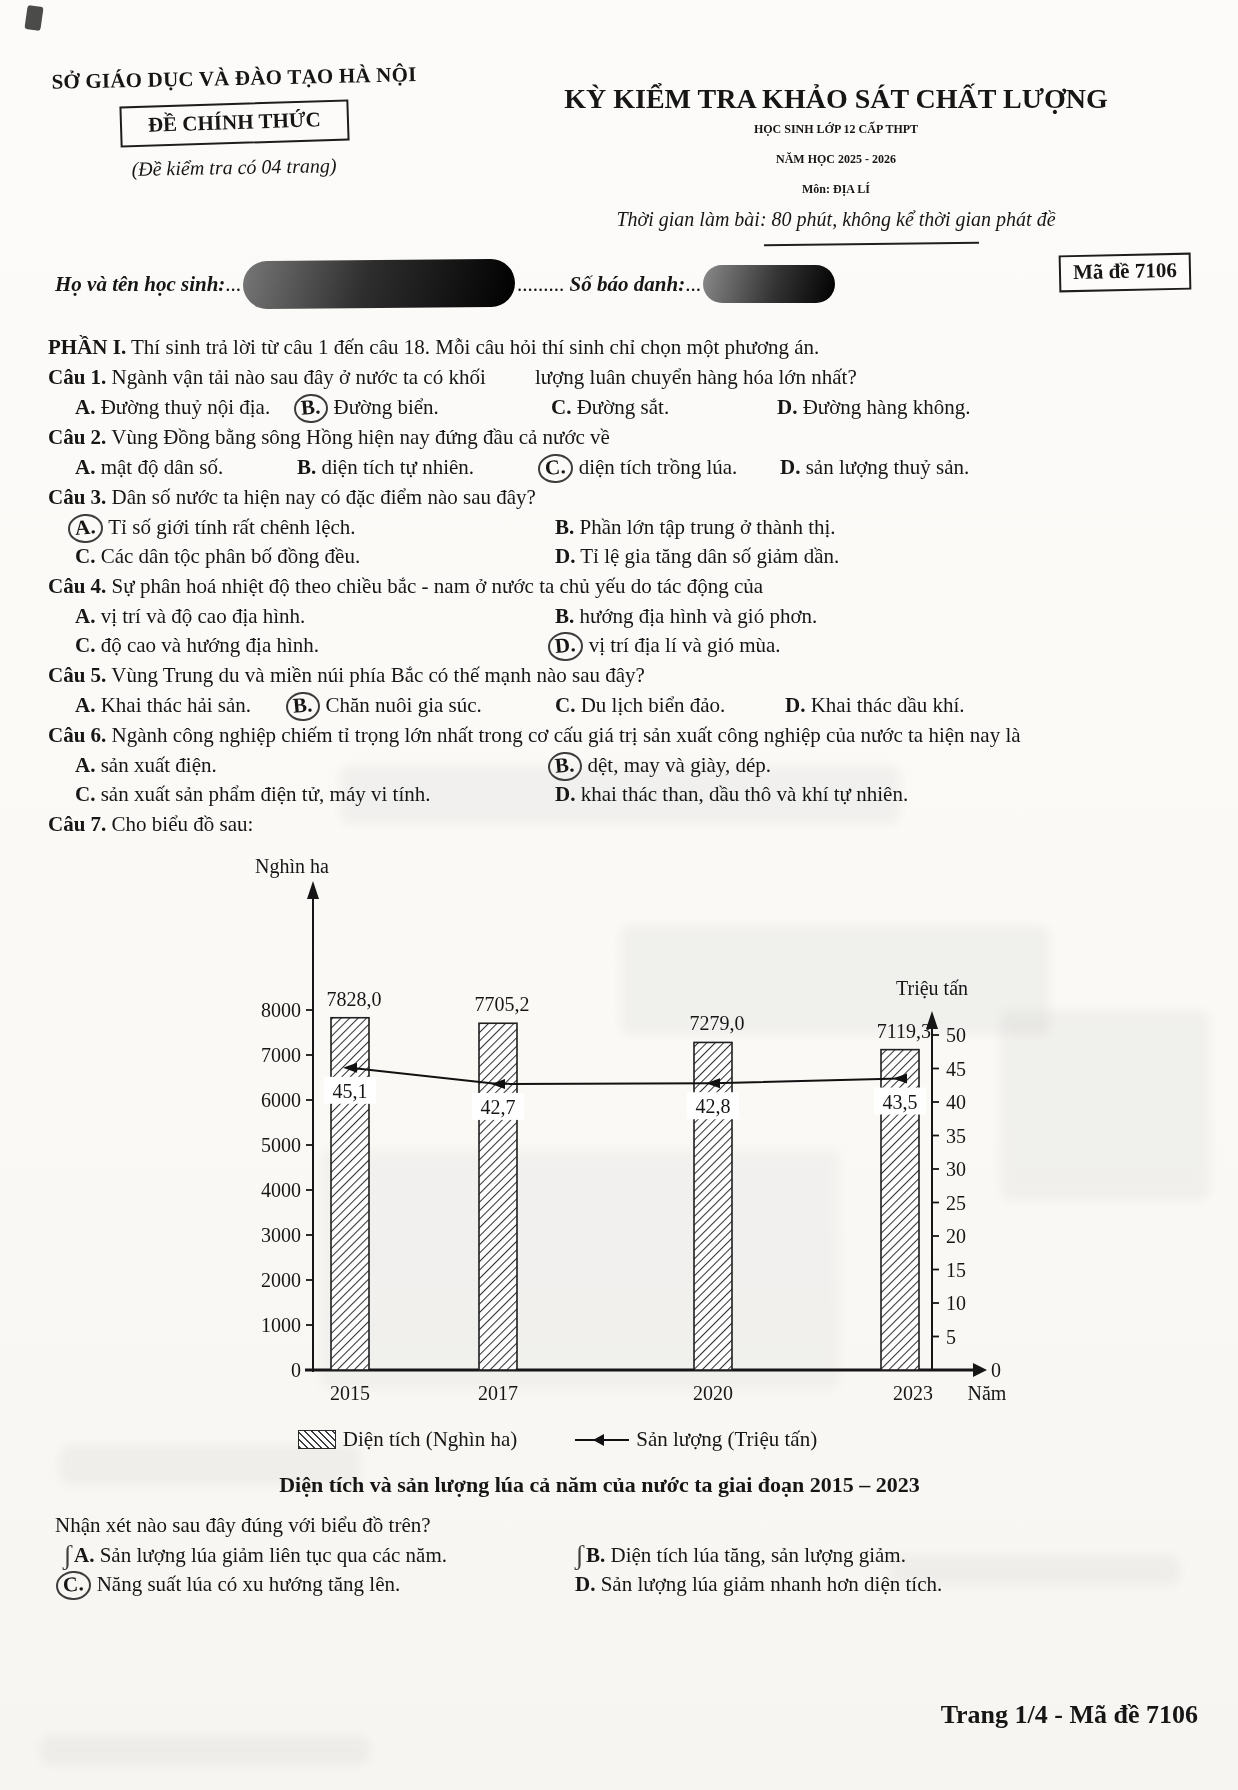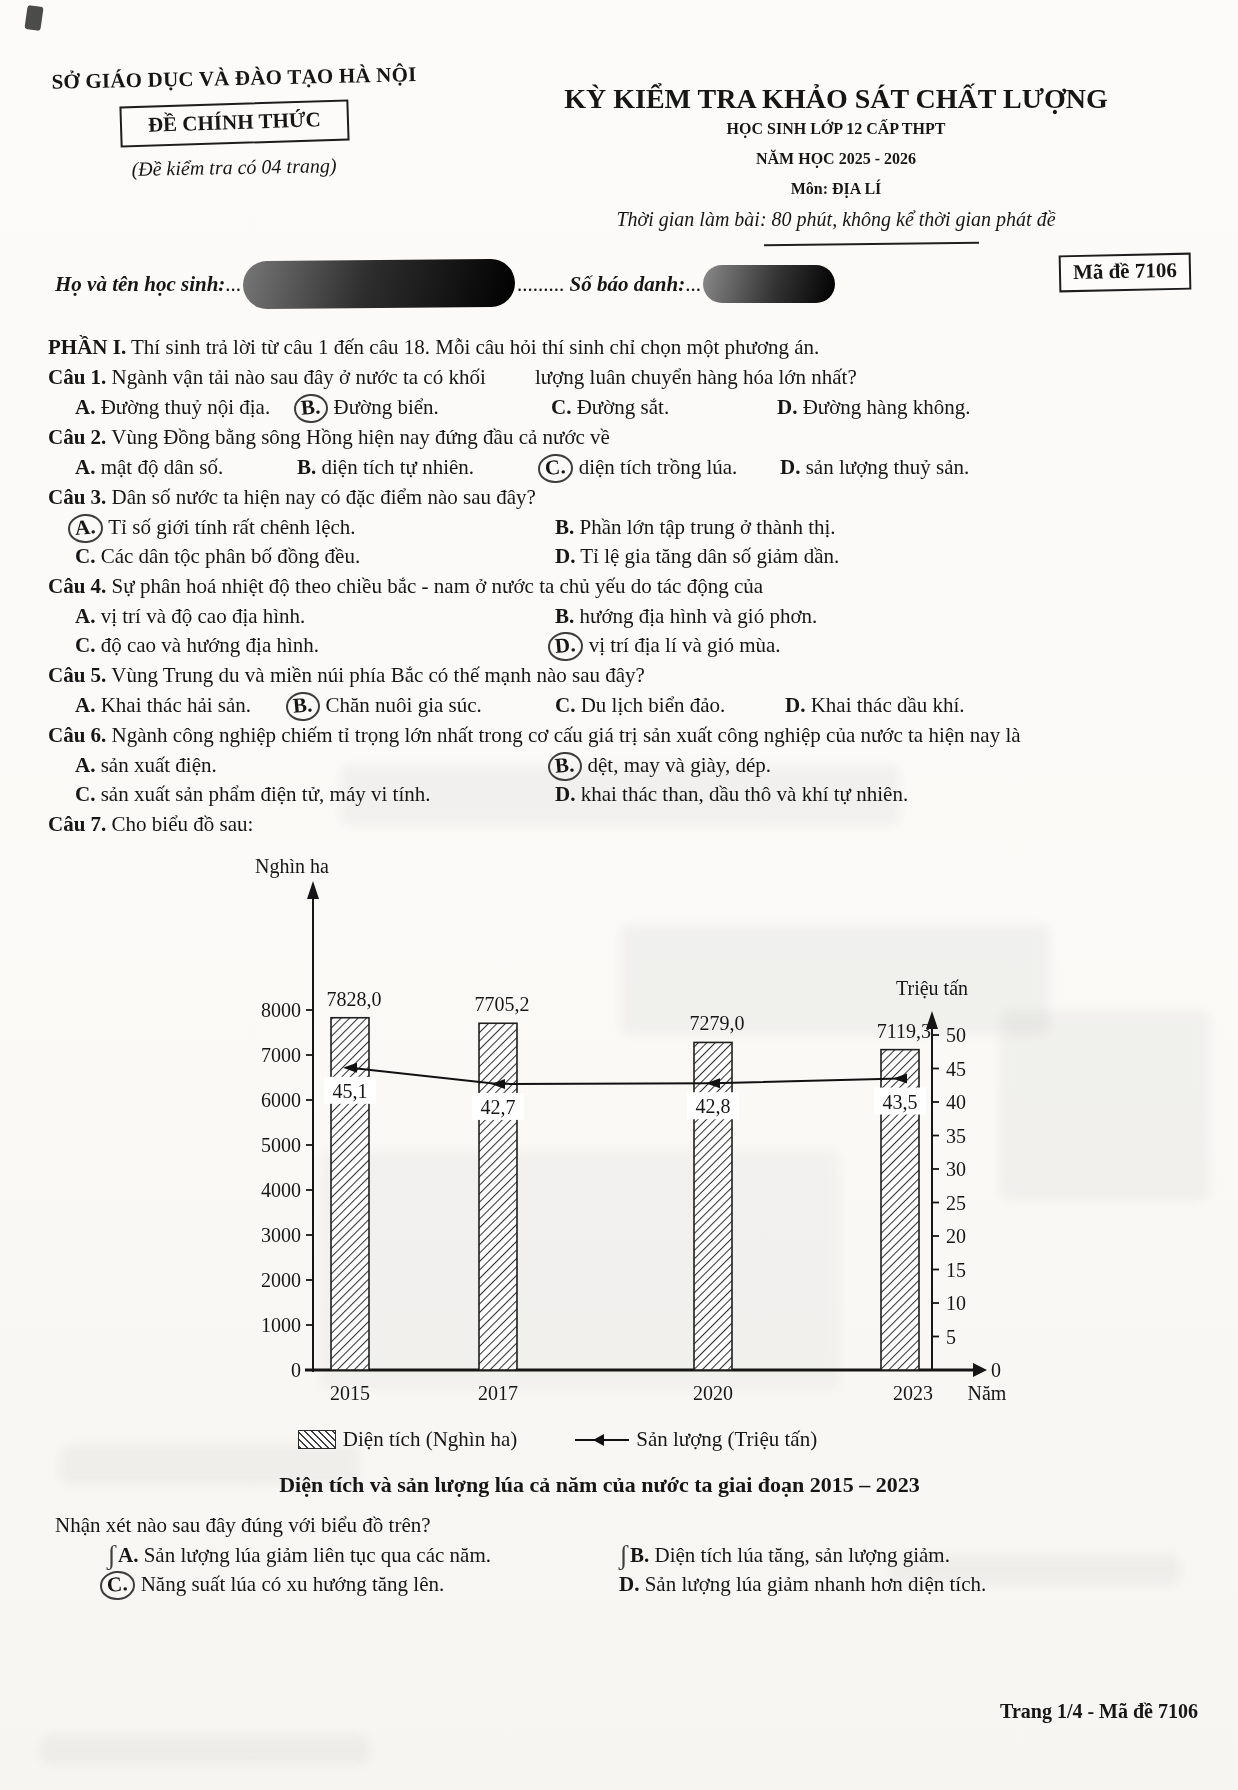--- a/index.html
+++ b/index.html
@@ -13,21 +13,21 @@
 
   
   .hdr-left { position:absolute; left:28px; top:66px; width:412px; text-align:center; }
   .org-name { font-weight:bold; font-size:21px; transform:rotate(-1.2deg); letter-spacing:.2px; }
   .official-box { display:inline-block; margin-top:12px; border:2px solid #1d1d1d; padding:5px 26px 7px 26px;
                   font-weight:bold; font-size:21px; transform:rotate(-1.8deg); }
   .pages-note { margin-top:12px; font-style:italic; font-size:20px; transform:rotate(-1deg); }
 
   .hdr-right { position:absolute; left:446px; top:84px; width:780px; text-align:center; }
   .hdr-right .b1 { font-weight:bold; font-size:28px; line-height:30px; }
-  .hdr-right .b2 { font-weight:bold; font-size:16px; line-height:30px; }
+  .hdr-right .b2 { font-weight:bold; font-size:12px; line-height:30px; }
   .hdr-right .it { font-style:italic; font-size:20px; line-height:31px; }
   .time-rule { width:215px; height:2px; background:#1f1f1f; margin:8px auto 0 auto; transform:translateX(35px) rotate(-0.6deg); }
 
   
   .student-row { position:absolute; left:55px; top:262px; width:1150px; font-size:21px; height:56px; }
   .student-row b { font-weight:bold;font-style:italic; }
   .blob1 { display:inline-block; vertical-align:middle; width:272px; height:48px; border-radius:24px;
            background:linear-gradient(105deg,#777 0%,#2e2e2e 45%,#000 100%); margin:0 2px; transform:translateY(-2px) rotate(-0.5deg); }
   .blob2 { display:inline-block; vertical-align:middle; width:132px; height:38px; border-radius:19px;
            background:linear-gradient(105deg,#8a8a8a 0%,#333 55%,#000 100%); margin:0 2px; transform:translateY(-2px); }
@@ -37,21 +37,21 @@
   
   .content { position:absolute; left:48px; top:332px; width:1158px; font-size:21px; line-height:29px; }
   .qline { margin:1px 0; }
   .qlabel { font-weight:bold; }
   .key { font-weight:bold; }
   .opts { display:grid; padding-left:27px; margin:1px 0; }
   .opts-4a { grid-template-columns:226px 250px 226px 1fr; }
   .opts-4b { grid-template-columns:222px 248px 235px 1fr; }
   .opts-4c { grid-template-columns:218px 262px 230px 1fr; }
   .opts-2  { grid-template-columns:480px 1fr; }
-  .opts-2f { grid-template-columns:512px 1fr; padding-left:8px;margin-left:44px; }
+  .opts-2f { grid-template-columns:512px 1fr; padding-left:8px; }
   .circled { display:inline-block; border:2px solid #3d3d3d; border-radius:50%;
              padding:0px 6px 2px 5px; margin:-3px 0 -3px -7px; line-height:23px; transform:rotate(-5deg); }
   .uwavy { text-decoration-style:wavy; text-decoration-color:#4a4a4a;
            text-decoration-thickness:1px; text-underline-offset:6px;margin-left:44px; }
   .pmark { font-size:27px; color:#3f3f3f; margin-right:2px; vertical-align:-2px; }
 
   
   .chartwrap { margin:6px 0 0 177px; width:830px; }
   .legend { display:flex; justify-content:center; gap:58px; padding-right:165px; margin-top:0px; font-size:21px; }
   .legend-item { display:flex; align-items:center; gap:7px; }
@@ -59,21 +59,21 @@
                   background:repeating-linear-gradient(45deg,#3d3d3d 0px,#3d3d3d 1.6px,#fff 1.6px,#fff 5px); }
   .swatch-line { position:relative; width:54px; height:16px; }
   .swatch-line .lln { position:absolute; left:0; right:0; top:7px; height:2px; background:#111; }
   .swatch-line .larr { position:absolute; left:18px; top:2px; width:0; height:0;
                        border-top:6px solid transparent; border-bottom:6px solid transparent; border-right:11px solid #111; }
 
   .chart-title { margin-top:16px; text-align:center; padding-right:55px; font-weight:bold; font-size:22px; }
   .chart-source { margin-top:5px; text-align:right; padding-right:95px; font-style:italic; font-size:21px; }
   .chart-question { margin-top:12px; padding-left:7px; }
 
-  .footer { position:absolute; right:40px; top:1700px; font-weight:bold; font-size:20px; }
+  .footer { position:absolute; right:40px; top:1700px; font-weight:bold; font-size:26px; }
 </style>
 </head>
 <body>
 
 <div class="page">
 
   <div class="corner-mark"></div>
 
   <div class="smudge" style="left:340px;top:765px;width:560px;height:60px"></div>
   <div class="smudge" style="left:620px;top:925px;width:430px;height:110px"></div>

